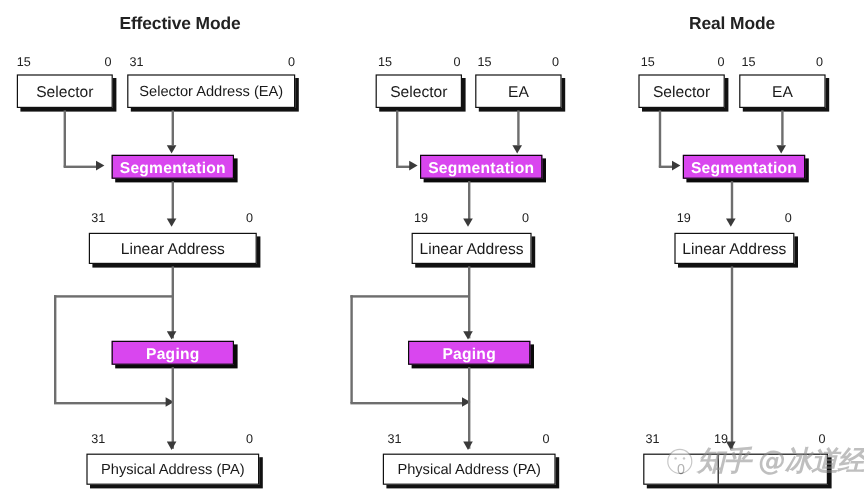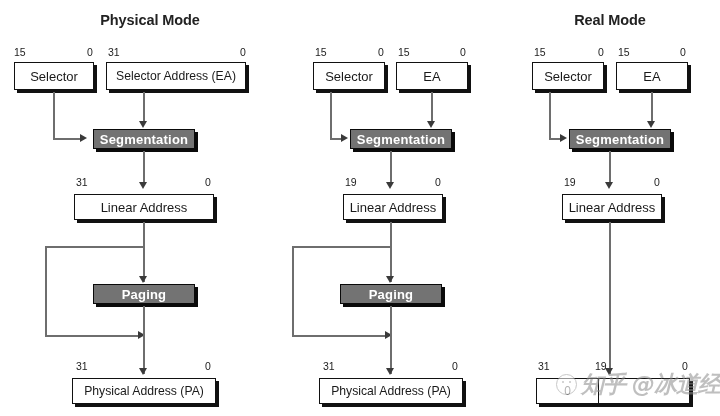--- a/index.html
+++ b/index.html
@@ -32,21 +32,21 @@
     box-shadow:3px 3px 0 0 #111;
     display:flex;
     align-items:center;
     justify-content:center;
     font-size:13px;
     color:#1a1a1a;
     white-space:nowrap;
   }
   .box.small-text{font-size:12.2px;}
   .box.dark{
-    background:#737373;
+    background:#d946ef;
     border:1.6px solid #0a0a0a;
     color:#ffffff;
     font-weight:bold;
     box-shadow:3px 3px 0 0 #0a0a0a;
     letter-spacing:0.2px;
   }
   .box.split{justify-content:flex-start;}
   .split-left{
     box-sizing:border-box;
     height:100%;
@@ -117,21 +117,21 @@
     background:#9a9a9a;border-radius:50%;
   }
   .wm-face::before{left:5px;}
   .wm-face::after{right:5px;}
 </style>
 </head>
 <body>
 
 <div id="canvas">
 
-  <div class="col-title" style="left:60px;top:12px;width:180px;">Physical Mode</div>
+  <div class="col-title" style="left:60px;top:12px;width:180px;">Effective Mode</div>
   <div class="col-title" style="left:530px;top:12px;width:160px;text-align:center;">Real Mode</div>
 
   <div class="bit" style="left:14px;top:46px;">15</div>
   <div class="bit" style="left:87px;top:46px;">0</div>
   <div class="bit" style="left:108px;top:46px;">31</div>
   <div class="bit" style="left:240px;top:46px;">0</div>
 
   <div class="box" style="left:14px;top:62px;width:80px;height:28px;">Selector</div>
 
   <div class="box small-text" style="left:106px;top:62px;width:140px;height:28px;">Selector Address (EA)</div>

